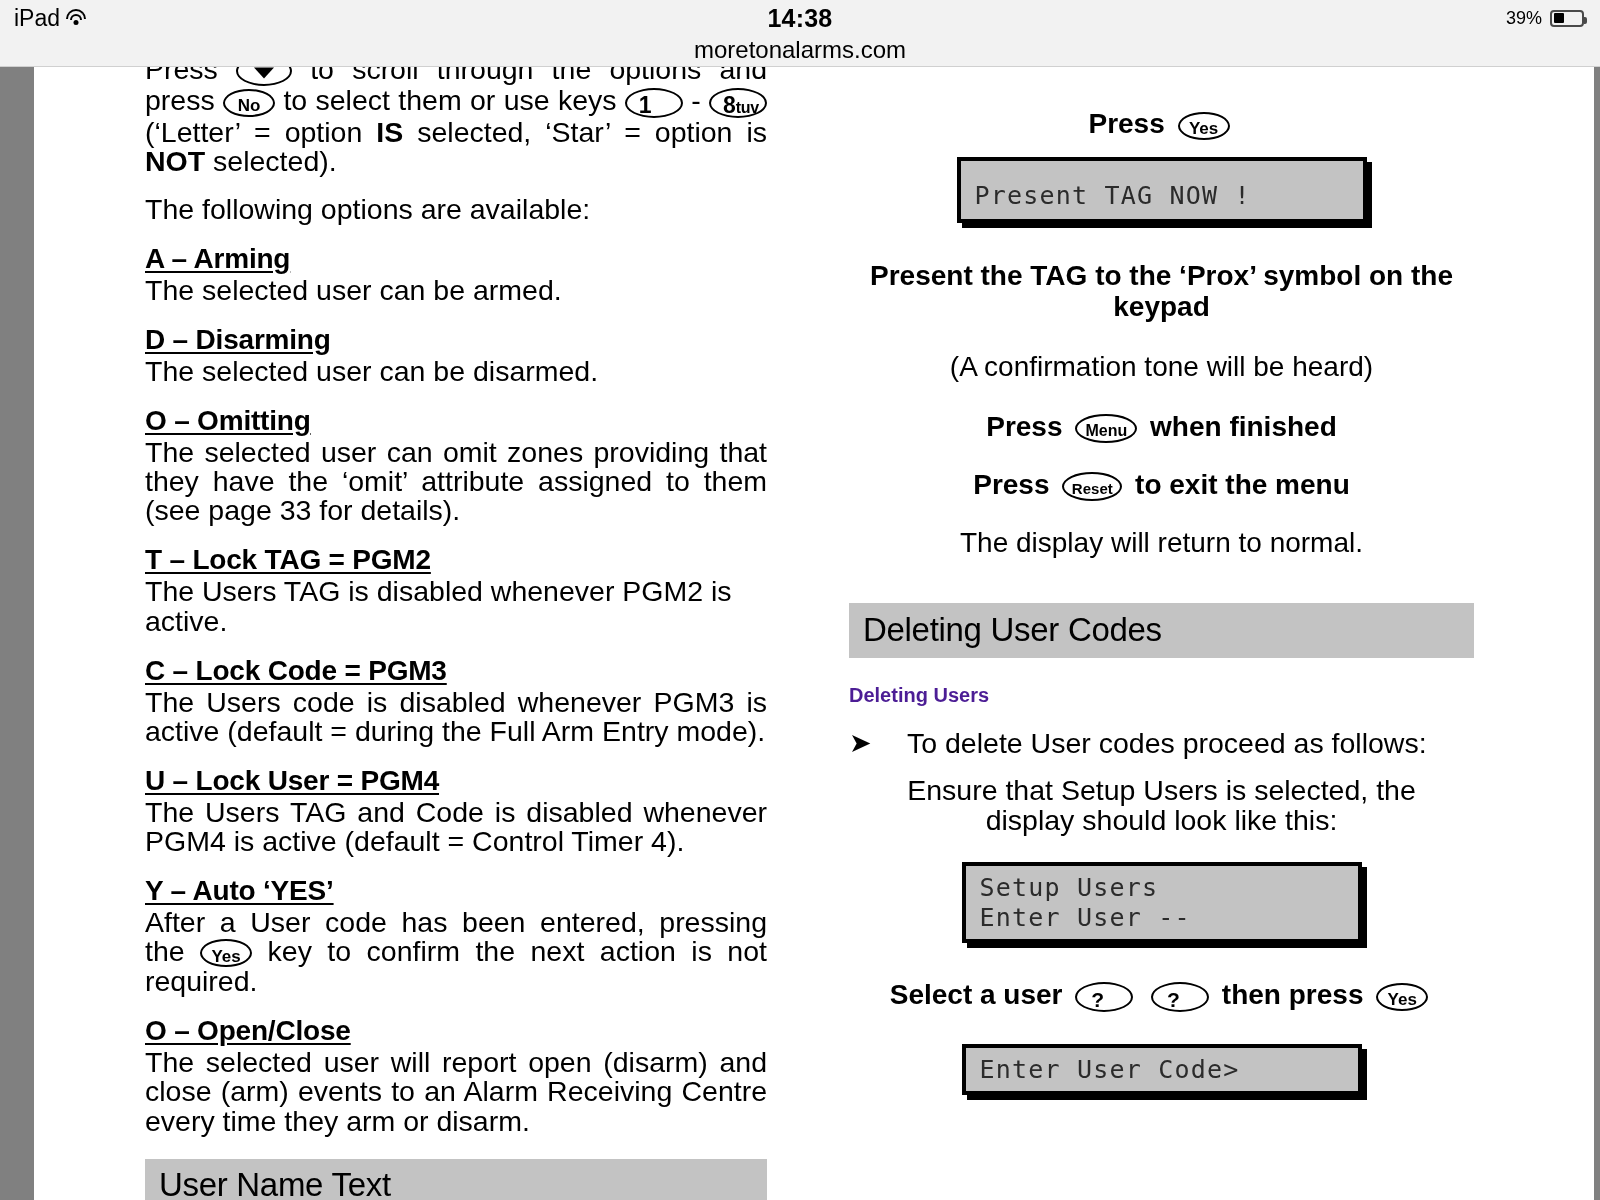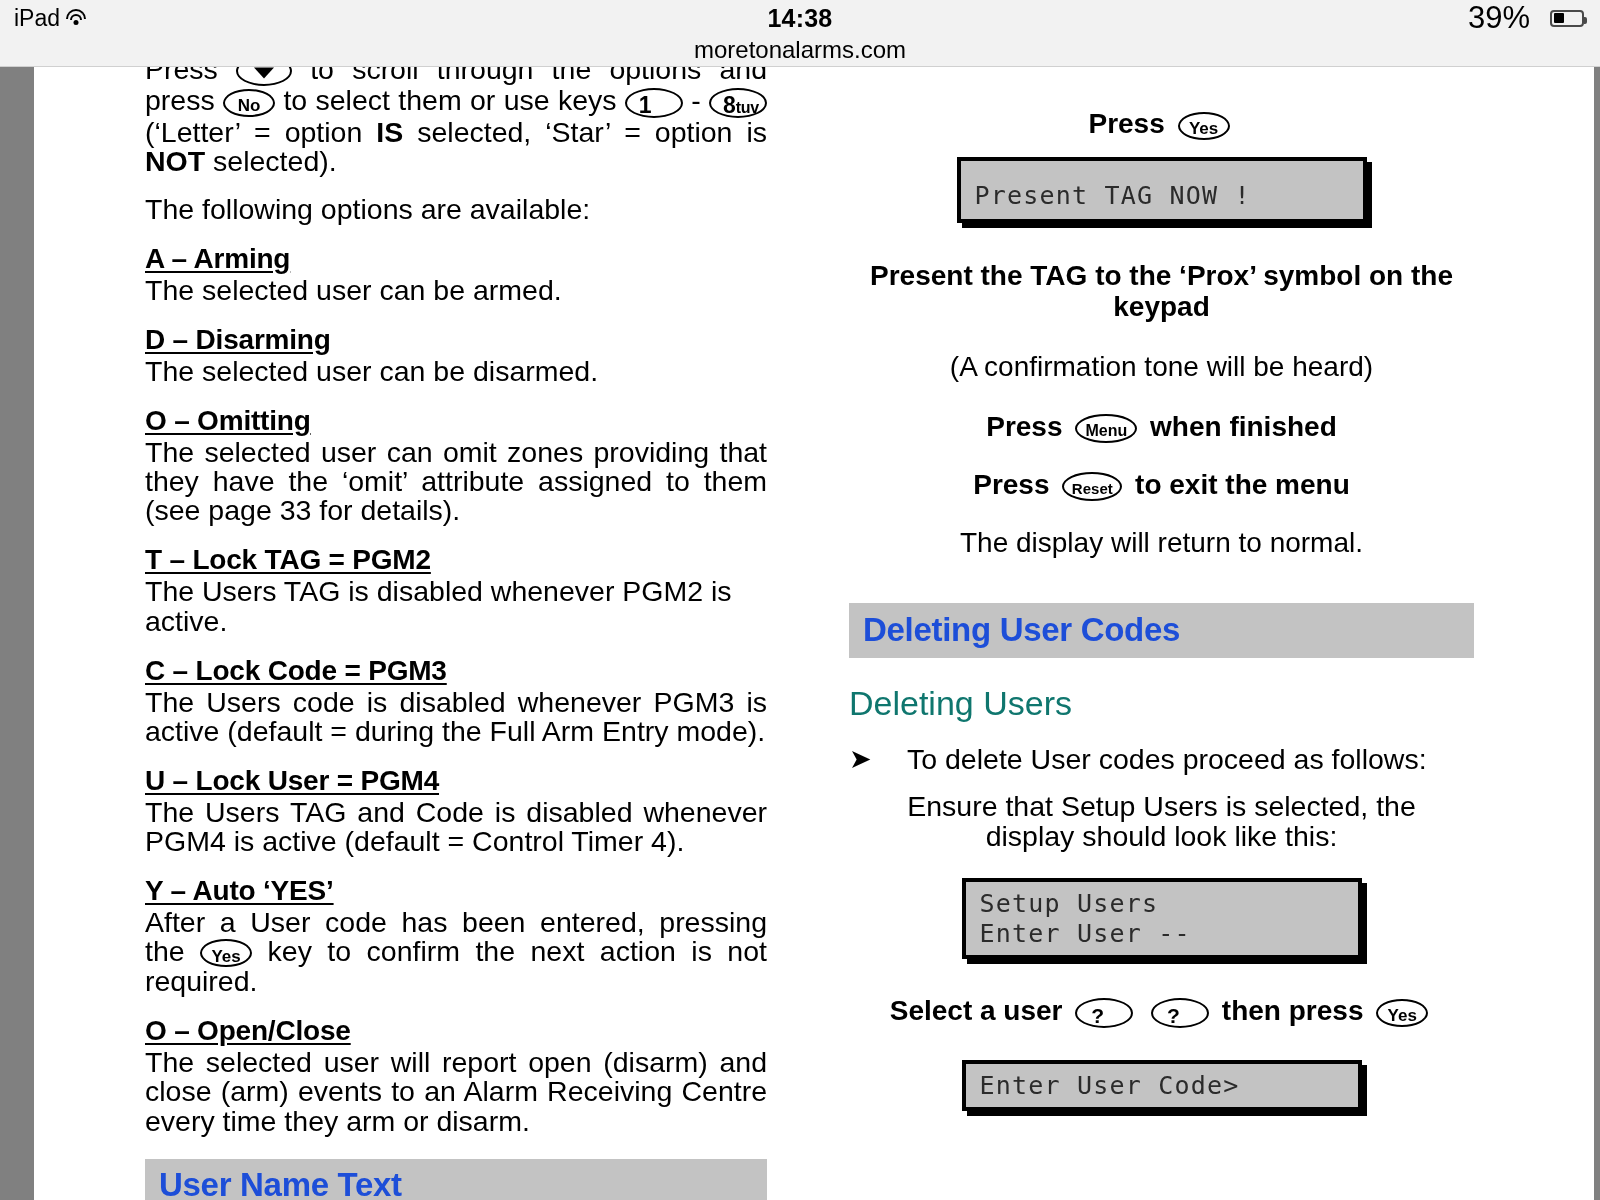--- a/index.html
+++ b/index.html
@@ -21,22 +21,22 @@
     display: flex; align-items: center; gap: 5px;
     font-size: 23px; color: #000;
   }
   #sb-center {
     position: absolute; left: 0; width: 1600px; top: 4px;
     text-align: center; font-size: 25px; font-weight: bold; color: #000;
     letter-spacing: .2px;
   }
   #sb-right {
     position: absolute; right: 16px; top: 0; height: 36px;
-    display: flex; align-items: center; gap: 20px;
-    font-size: 31px; color: #000;
+    display: flex; align-items: center; gap: 8px;
+    font-size: 18px; color: #000;
   }
   .wifi-ico { display: inline-block; width: 22px; height: 18px; position: relative; }
   .wifi-ico i {
     position: absolute; left: 50%; border: 2.5px solid #000; border-bottom: none;
     border-radius: 50% 50% 0 0 / 100% 100% 0 0;
     transform: translateX(-50%);
   }
   .wifi-ico i.a { width: 20px; height: 10px; top: 0px; }
   .wifi-ico i.b { width: 12px; height: 6px; top: 5px; }
   .wifi-ico i.c {
@@ -95,22 +95,22 @@
     font-size: 28.5px; line-height: 1.02; color: #000;
     text-align: justify; margin-bottom: 19px;
   }
   .opt-body.nj { text-align: left; }
 
   
   .sec-bar {
     background: #c3c3c3; height: 52px; display: flex; align-items: center;
     padding-left: 14px; margin: 23px 0 16px 0;
   }
-  .sec-bar span { font-size: 33px; font-weight: bold; color: #1d4ed8; letter-spacing: -.3px; }
-  .sub-head { font-size: 34px; font-weight: normal; color: #0f766e; margin: 26px 0 22px 0; }
+  .sec-bar span { font-size: 33px; font-weight: normal; color: #000000; letter-spacing: -.3px; }
+  .sub-head { font-size: 20px; font-weight: bold; color: #4c1d95; margin: 26px 0 22px 0; }
 
   
   .key {
     display: inline-block; position: relative;
     border: 2.3px solid #000; border-radius: 50%;
     background: #fff; color: #000; text-align: center;
     vertical-align: middle; font-weight: bold; white-space: nowrap;
     line-height: 1;
   }
   .key.k-yes   { width: 52px; height: 28px; font-size: 17px; padding-top: 6.5px; }

